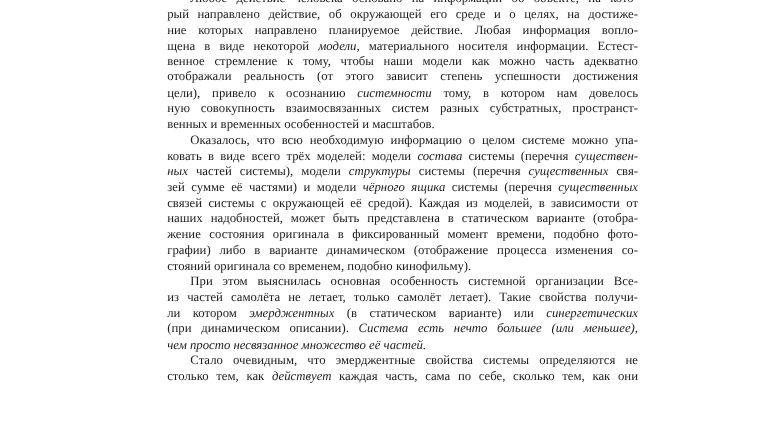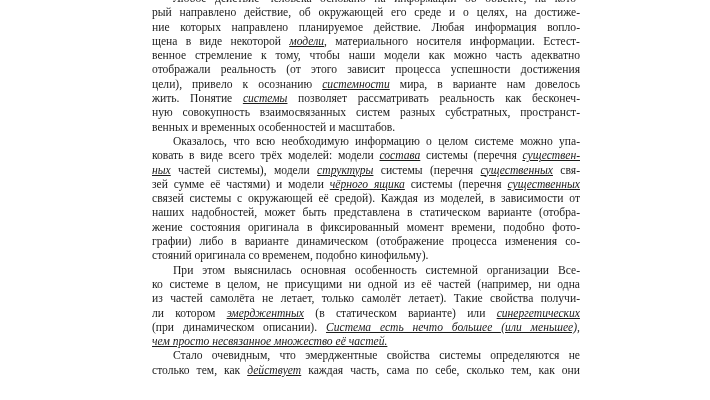--- a/index.html
+++ b/index.html
@@ -34,49 +34,46 @@
     white-space: normal;
   }
   .line.para-end {
     text-align-last: left;
   }
   .line.indent {
     text-indent: 21px;
   }
   .it {
     font-style: italic;
-    text-decoration: underline;
   }
 </style>
 </head>
 <body>
 
 <div class="page">
   <div class="text-column">
       <div class="line indent"><span>Любое действие  человека основано на информации об объекте, на кото-</span></div>
       <div class="line"><span>рый направлено действие, об окружающей его среде и о целях, на достиже-</span></div>
       <div class="line"><span>ние которых направлено планируемое действие. Любая информация вопло-</span></div>
       <div class="line"><span>щена в виде некоторой </span><span class="it">модели</span><span>, материального носителя информации. Естест-</span></div>
       <div class="line"><span>венное стремление к тому, чтобы наши модели  как можно часть адекватно</span></div>
-      <div class="line"><span>отображали реальность (от этого зависит процесса успешности достижения</span></div>
-      <div class="line"><span>цели), привело к осознанию </span><span class="it">системности</span><span> мира, в варианте  нам довелось</span></div>
-      <div class="line"><span>жить. Понятие </span><span class="it">системы</span><span> позволяет рассматривать реальность как бесконеч-</span></div>
+      <div class="line"><span>отображали реальность (от этого зависит степень успешности достижения</span></div>
+      <div class="line"><span>цели), привело к осознанию </span><span class="it">системности</span><span> тому, в котором  нам довелось</span></div>
       <div class="line"><span>ную совокупность взаимосвязанных систем разных субстратных, пространст-</span></div>
       <div class="line para-end"><span>венных и временных особенностей и масштабов.</span></div>
       <div class="line indent"><span>Оказалось, что всю необходимую информацию о целом системе можно упа-</span></div>
       <div class="line"><span>ковать в виде всего трёх моделей: модели </span><span class="it">состава</span><span> системы (перечня </span><span class="it">существен-</span></div>
       <div class="line"><span class="it">ных</span><span> частей системы), модели </span><span class="it">структуры</span><span> системы (перечня </span><span class="it">существенных</span><span> свя-</span></div>
       <div class="line"><span>зей сумме её частями) и модели </span><span class="it">чёрного ящика</span><span> системы (перечня </span><span class="it">существенных</span></div>
       <div class="line"><span>связей системы с окружающей её средой). Каждая из моделей, в зависимости от</span></div>
       <div class="line"><span>наших надобностей, может быть представлена в статическом варианте (отобра-</span></div>
       <div class="line"><span>жение состояния оригинала в фиксированный момент времени, подобно фото-</span></div>
       <div class="line"><span>графии) либо в варианте динамическом (отображение процесса изменения со-</span></div>
       <div class="line para-end"><span>стояний оригинала со временем, подобно кинофильму).</span></div>
       <div class="line indent"><span>При этом  выяснилась основная особенность системной организации Все-</span></div>
-      <div class="line"><span>ко системе в целом, не присущими ни одной из её частей (например, ни одна</span></div>
       <div class="line"><span>из частей самолёта не летает, только самолёт летает). Такие свойства получи-</span></div>
       <div class="line"><span>ли котором </span><span class="it">эмерджентных</span><span> (в статическом варианте) или </span><span class="it">синергетических</span></div>
       <div class="line"><span>(при динамическом описании). </span><span class="it">Система есть нечто большее (или меньшее),</span></div>
       <div class="line para-end"><span class="it">чем просто несвязанное множество её частей.</span></div>
       <div class="line indent"><span>Стало очевидным, что эмерджентные свойства системы определяются  не</span></div>
       <div class="line"><span>столько тем, как </span><span class="it">действует</span><span> каждая часть, сама по себе, сколько тем, как они</span></div>
     </div>
 </div>
 
 </body></html>

